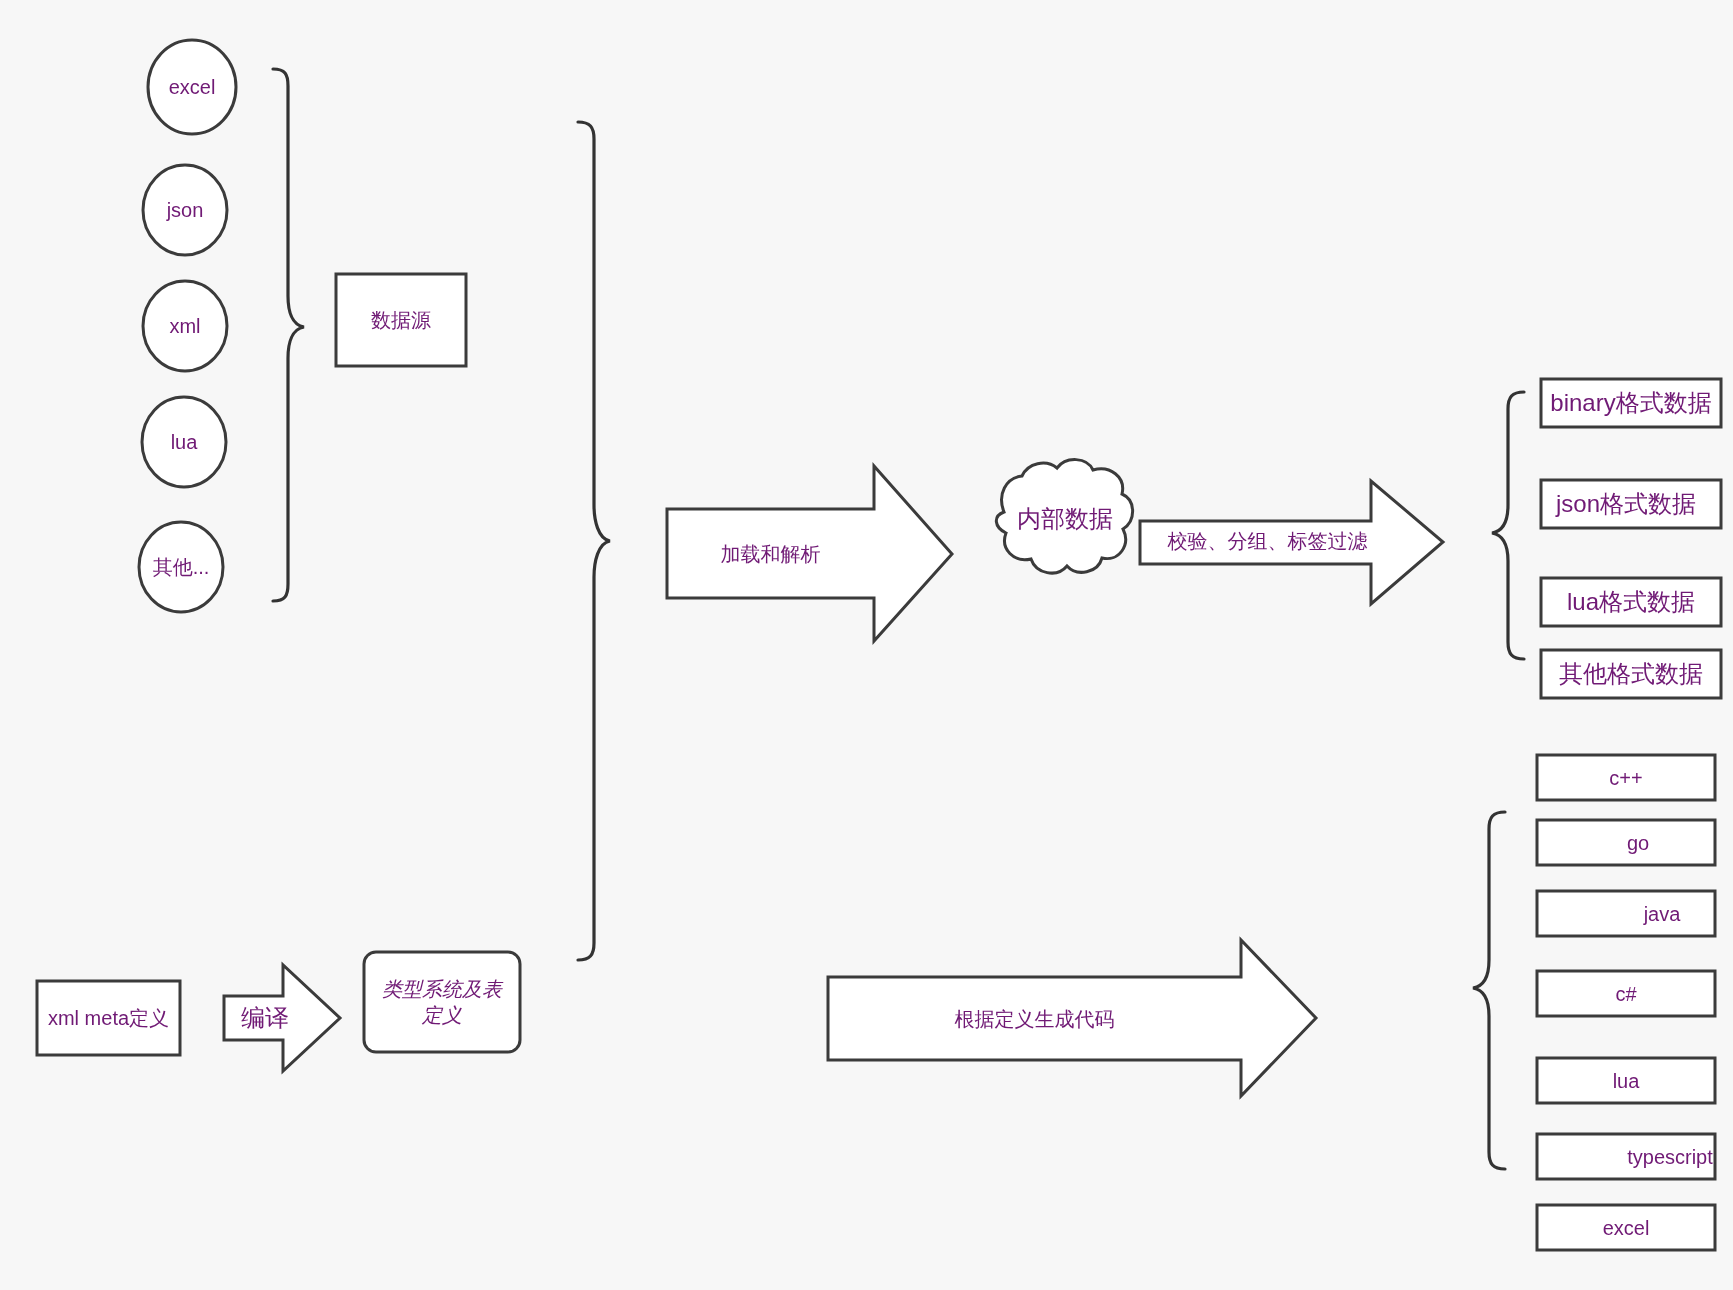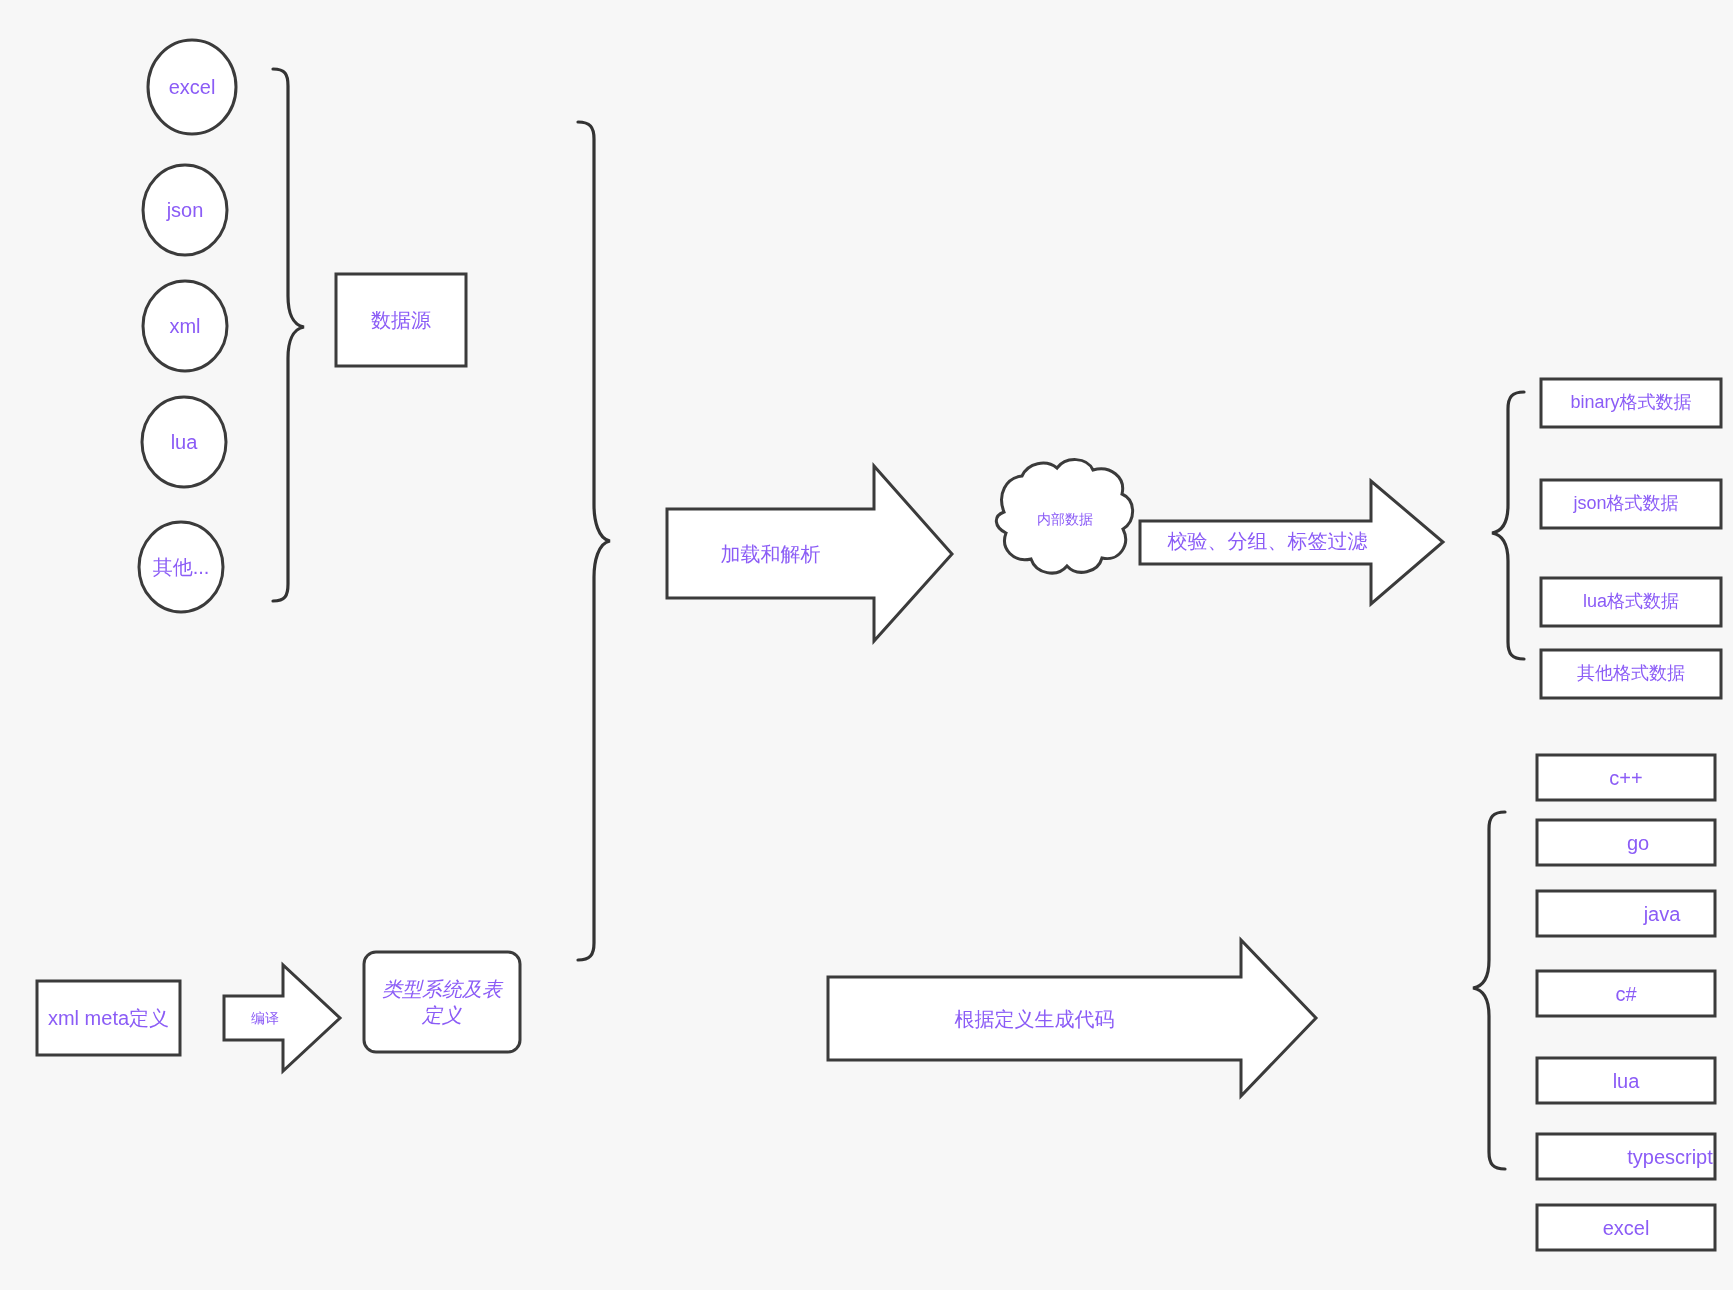--- a/index.html
+++ b/index.html
@@ -26,32 +26,32 @@
     stroke-width: 3;
   }
   .brace-path {
     fill: none;
     stroke: #333333;
     stroke-width: 3.2;
     stroke-linecap: round;
   }
   .lbl {
     position: absolute;
-    color: #8b5cf6;
+    color: #701a75;
     font-size: 20px;
     line-height: 1.32;
     text-align: center;
     white-space: pre-line;
     pointer-events: none;
     display: flex;
     align-items: center;
     justify-content: center;
   }
-  .lbl.small { font-size: 18px; }
-  .lbl.tiny  { font-size: 14px; }
+  .lbl.small { font-size: 24px; }
+  .lbl.tiny  { font-size: 24px; }
 </style>
 </head>
 <body>
 
 <svg id="canvas" viewBox="0 0 1733 1290" xmlns="http://www.w3.org/2000/svg">
 
   <ellipse class="shape-stroke" cx="192" cy="87" rx="44" ry="47"></ellipse>
   <ellipse class="shape-stroke" cx="185" cy="210" rx="42" ry="45"></ellipse>
   <ellipse class="shape-stroke" cx="185" cy="326" rx="42" ry="45"></ellipse>
   <ellipse class="shape-stroke" cx="184" cy="442" rx="42" ry="45"></ellipse>

